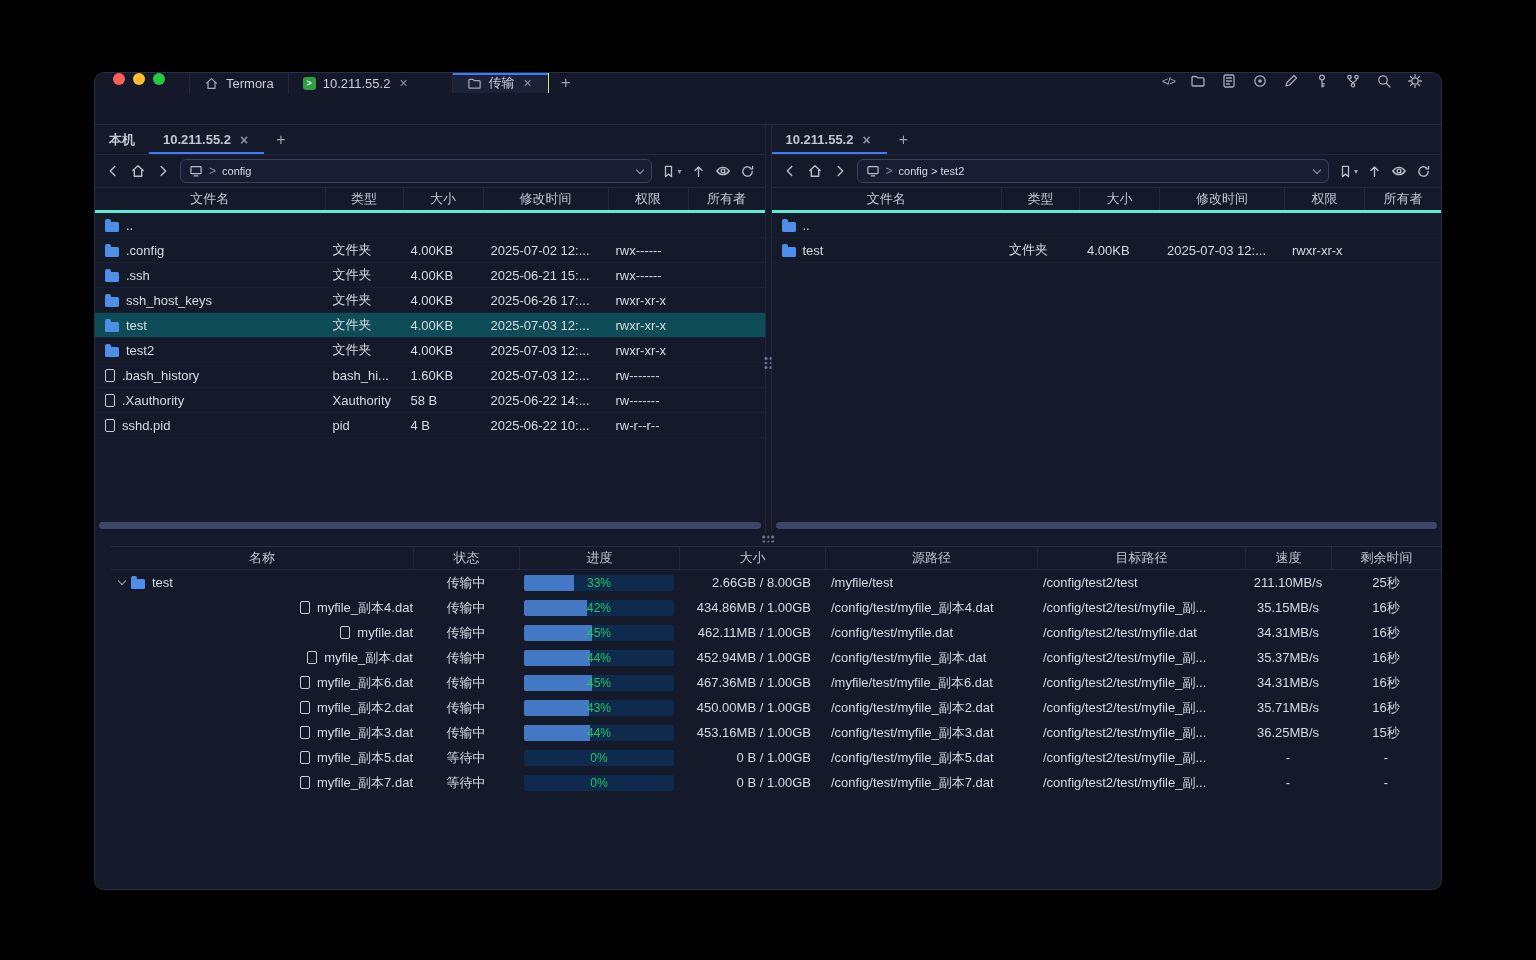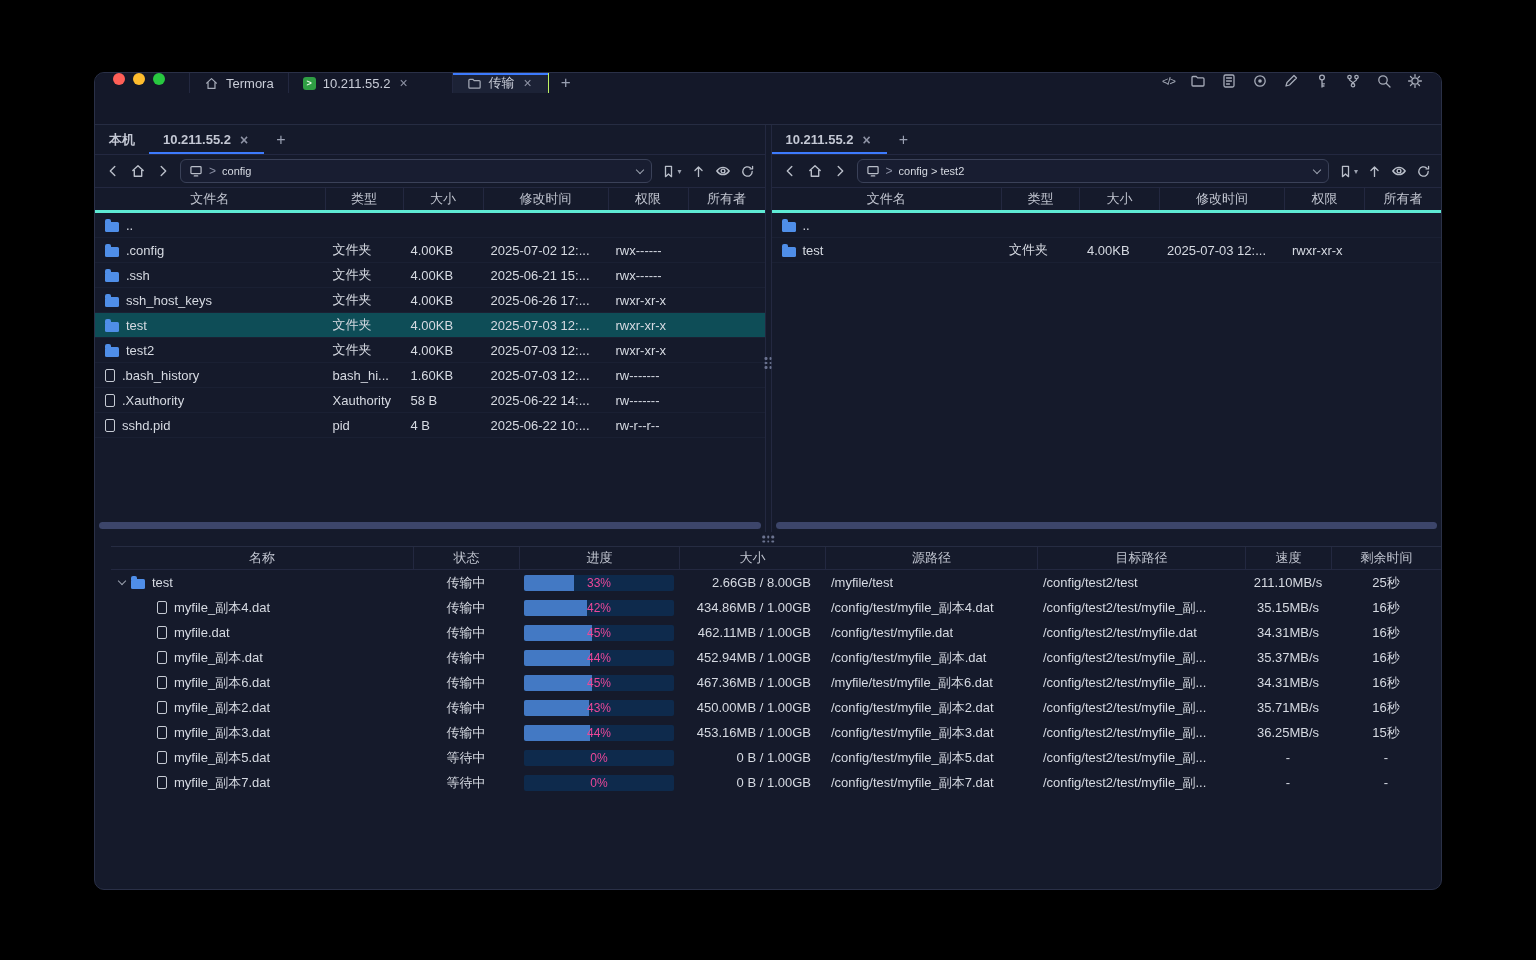--- a/index.html
+++ b/index.html
@@ -97,25 +97,25 @@
   .t-prog { width:160px; padding:0 5px; }
   .t-size { width:146px; justify-content:flex-end; padding-right:14px; }
   .t-src { width:212px; padding-left:6px; }
   .t-dst { width:208px; padding-left:6px; }
   .t-speed { width:86px; justify-content:center; }
   .t-eta { width:110px; justify-content:center; }
   .thead .tc { justify-content:center; padding:0; color:#c2c6d1; }
   .thead .tc + .tc { border-left:1px solid #232840; }
   .tbody { flex:1; overflow:hidden; }
   .trw { height:25px; display:flex; cursor:default; }
-  .t-name.child { padding-left:46px; }
+  .t-name.child { padding-left:46px;justify-content:flex-end; }
   .bar { position:relative; width:100%; height:16px; background:#0e2a4c; border-radius:2px; overflow:hidden; }
   .fill { position:absolute; left:0; top:0; bottom:0; background:#4379c4; }
   .pct { position:absolute; inset:0; display:flex; align-items:center; justify-content:center;
-    font-size:12px; color:#ec4899; }
+    font-size:12px; color:#22c55e; }
   .expchv { flex:none; margin-right:-1px; }
 </style>
 </head>
 <body>
 
 <div class="stage">
 <div class="window">
 
   <header class="titlebar">
     <div class="traffic">

